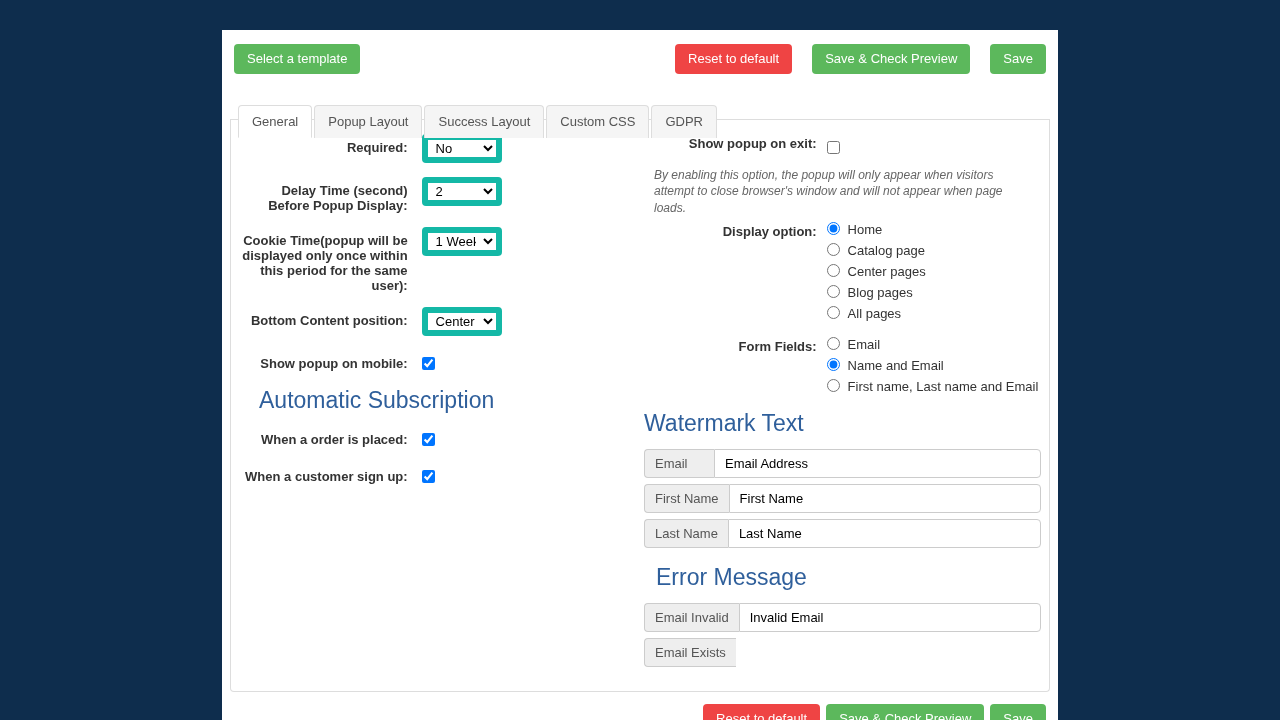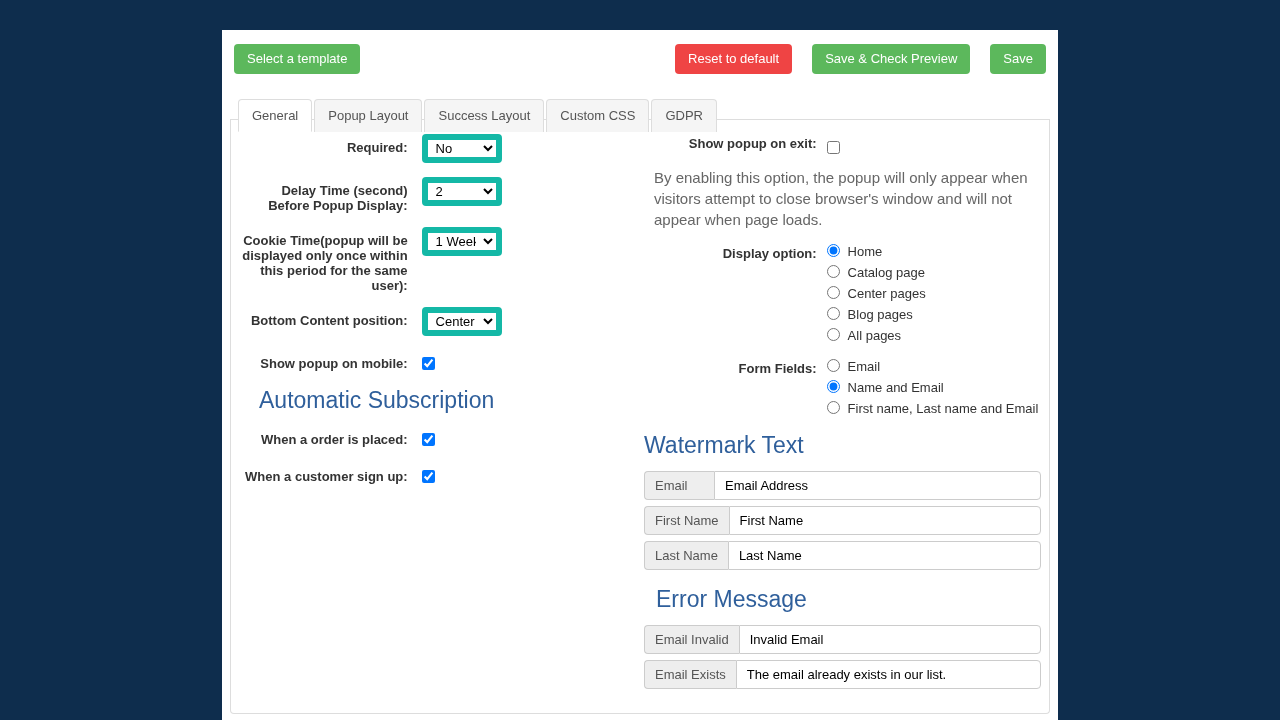--- a/index.html
+++ b/index.html
@@ -42,21 +42,21 @@
   .tab {
     border: 1px solid #ddd;
     border-bottom: none;
     background: #f5f5f5;
     padding: 8px 13px;
     margin-right: 2px;
     border-radius: 4px 4px 0 0;
     color: #555;
     cursor: pointer;
     position: relative;
-    top: 13px;
+    top: 19px;
   }
   .tab.active {
     background: #fff;
     color: #555;
     border-bottom: 1px solid #fff;
   }
   .content {
     border: 1px solid #ddd;
     border-top: none;
     border-radius: 0 0 4px 4px;
@@ -97,24 +97,25 @@
     width: 13px; height: 13px;
     margin-top: 7px;
   }
   .section-title {
     color: #2f5f9b;
     font-size: 23px;
     font-weight: 400;
     margin: 10px 0 12px 20px;
   }
   .helptext {
+    font-style: italic;
     color: #666;
-    font-size: 15px;
+    font-size: 12px;
     line-height: 1.4;
-    margin-bottom: 14px;
+    margin-bottom: 5px;
     padding: 0 6px 0 10px;
   }
   .form-row-r {
     display: flex;
     align-items: flex-start;
     margin-bottom: 10px;
   }
   .form-row-r .label {
     width: 46%;
     text-align: right;
@@ -316,21 +317,20 @@
       </div>
 
       <div class="section-title" style="margin-left:12px; margin-top:16px">Error Message</div>
 
       <div class="input-group">
         <div class="addon" style="min-width:84px">Email Invalid</div>
         <input type="text" value="Invalid Email" style="">
       </div>
       <div class="input-group">
         <div class="addon" style="min-width:84px">Email Exists</div>
-        <input type="text" value="The email already exists in our list." style="">
       </div>
 
     </div>
   </div>
 
   <div class="footer">
     <button class="btn btn-blue">Reset to default</button>
     <button class="btn btn-green">Save &amp; Check Preview</button>
     <button class="btn btn-green">Save</button>
   </div>

